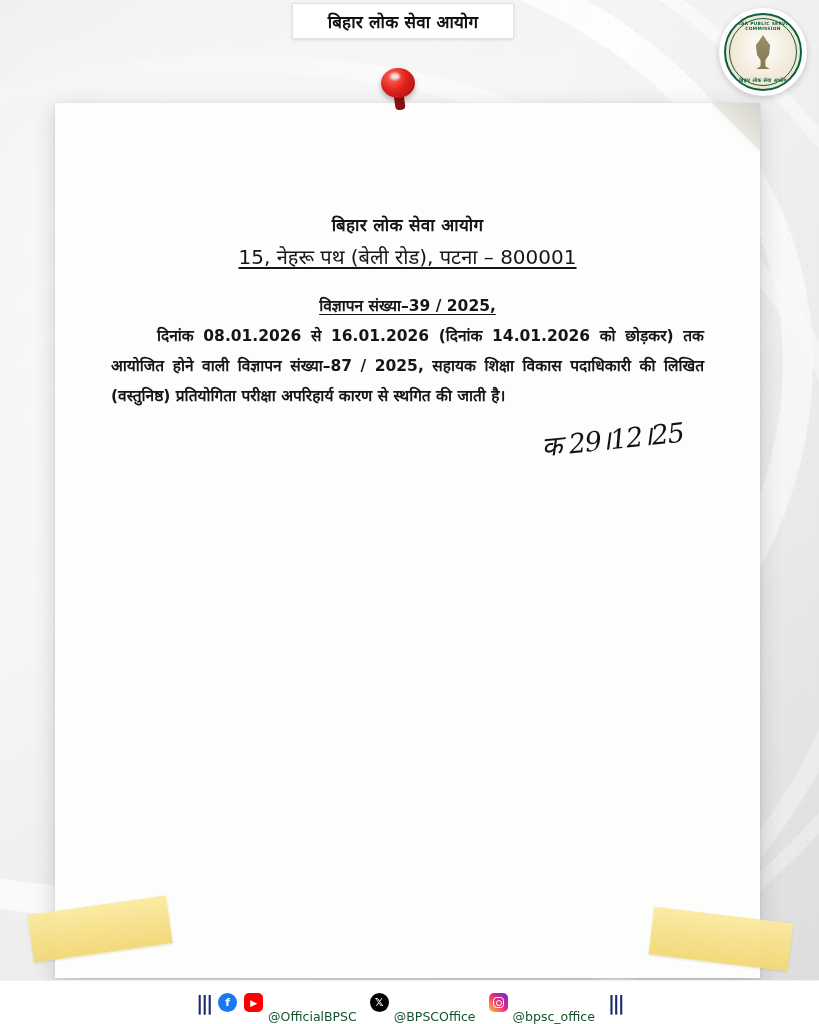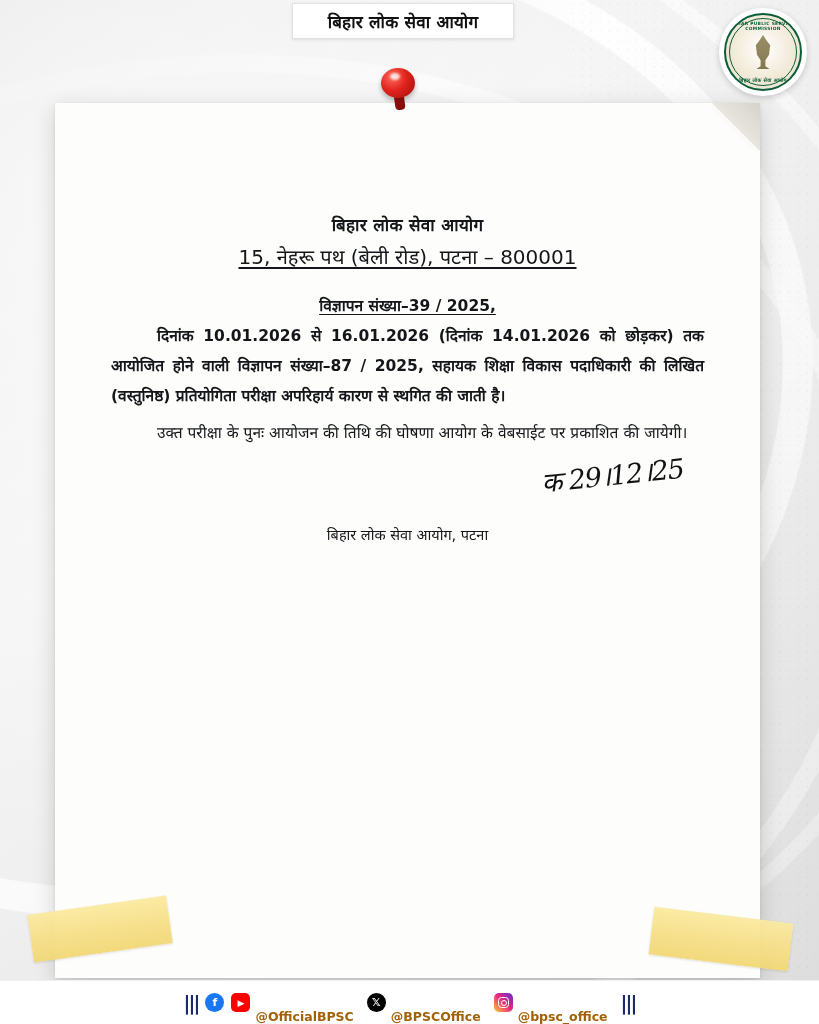--- a/index.html
+++ b/index.html
@@ -282,21 +282,21 @@
   }
   .sicon.ig .ring {
     width: 11px; height: 11px; border: 1.6px solid #fff; border-radius: 3.5px;
     position: relative;
   }
   .sicon.ig .ring::after {
     content: ""; position: absolute; left: 2.2px; top: 2.2px;
     width: 4.2px; height: 4.2px; border: 1.4px solid #fff; border-radius: 50%;
   }
   .handle {
-    font-size: 12.5px; font-weight: bold; color: #a16207;
+    font-size: 12.5px; font-weight: normal; color: #14532d;
     margin-right: 6px;
     margin-top: 27px;
   }
 </style>
 </head>
 <body>
 
 <div class="bg-wrap">
   <div class="swoosh s1"></div>
   <div class="swoosh s2"></div>
@@ -332,29 +332,27 @@
   <div class="paper-fold"></div>
   <div class="paper-fold-shade"></div>
 
   <div class="doc">
     <div class="center org-name">बिहार लोक सेवा आयोग</div>
     <div class="center org-addr">15, नेहरू पथ (बेली रोड),  पटना – 800001</div>
 
     <div class="center advt-line1">विज्ञापन संख्या–39 / 2025,</div>
 
 
-    <p class="body-para indent b">दिनांक 10.01.2026 से 16.01.2026 (दिनांक 14.01.2026 को छोड़कर) तक आयोजित होने वाली विज्ञापन संख्या–87 / 2025, सहायक शिक्षा विकास पदाधिकारी की लिखित (वस्तुनिष्ठ) प्रतियोगिता परीक्षा अपरिहार्य कारण से स्थगित की जाती है।</p>
-    <p class="body-para indent">उक्त परीक्षा के पुनः आयोजन की तिथि की घोषणा आयोग के वेबसाईट पर प्रकाशित की जायेगी।</p>
+    <p class="body-para indent b">दिनांक 08.01.2026 से 16.01.2026 (दिनांक 14.01.2026 को छोड़कर) तक आयोजित होने वाली विज्ञापन संख्या–87 / 2025, सहायक शिक्षा विकास पदाधिकारी की लिखित (वस्तुनिष्ठ) प्रतियोगिता परीक्षा अपरिहार्य कारण से स्थगित की जाती है।</p>
 
     <div class="sig-area">
       <div class="signature">क 29।12।25</div>
     </div>
 
     <div class="sig-block">
-      <div class="sig-org">बिहार लोक सेवा आयोग, पटना</div>
     </div>
   </div>
 </div>
 
 <div class="footer">
   <span class="bars">|||</span>
 
   <div class="social">
     <span class="sicon fb">
         <span>f</span>

